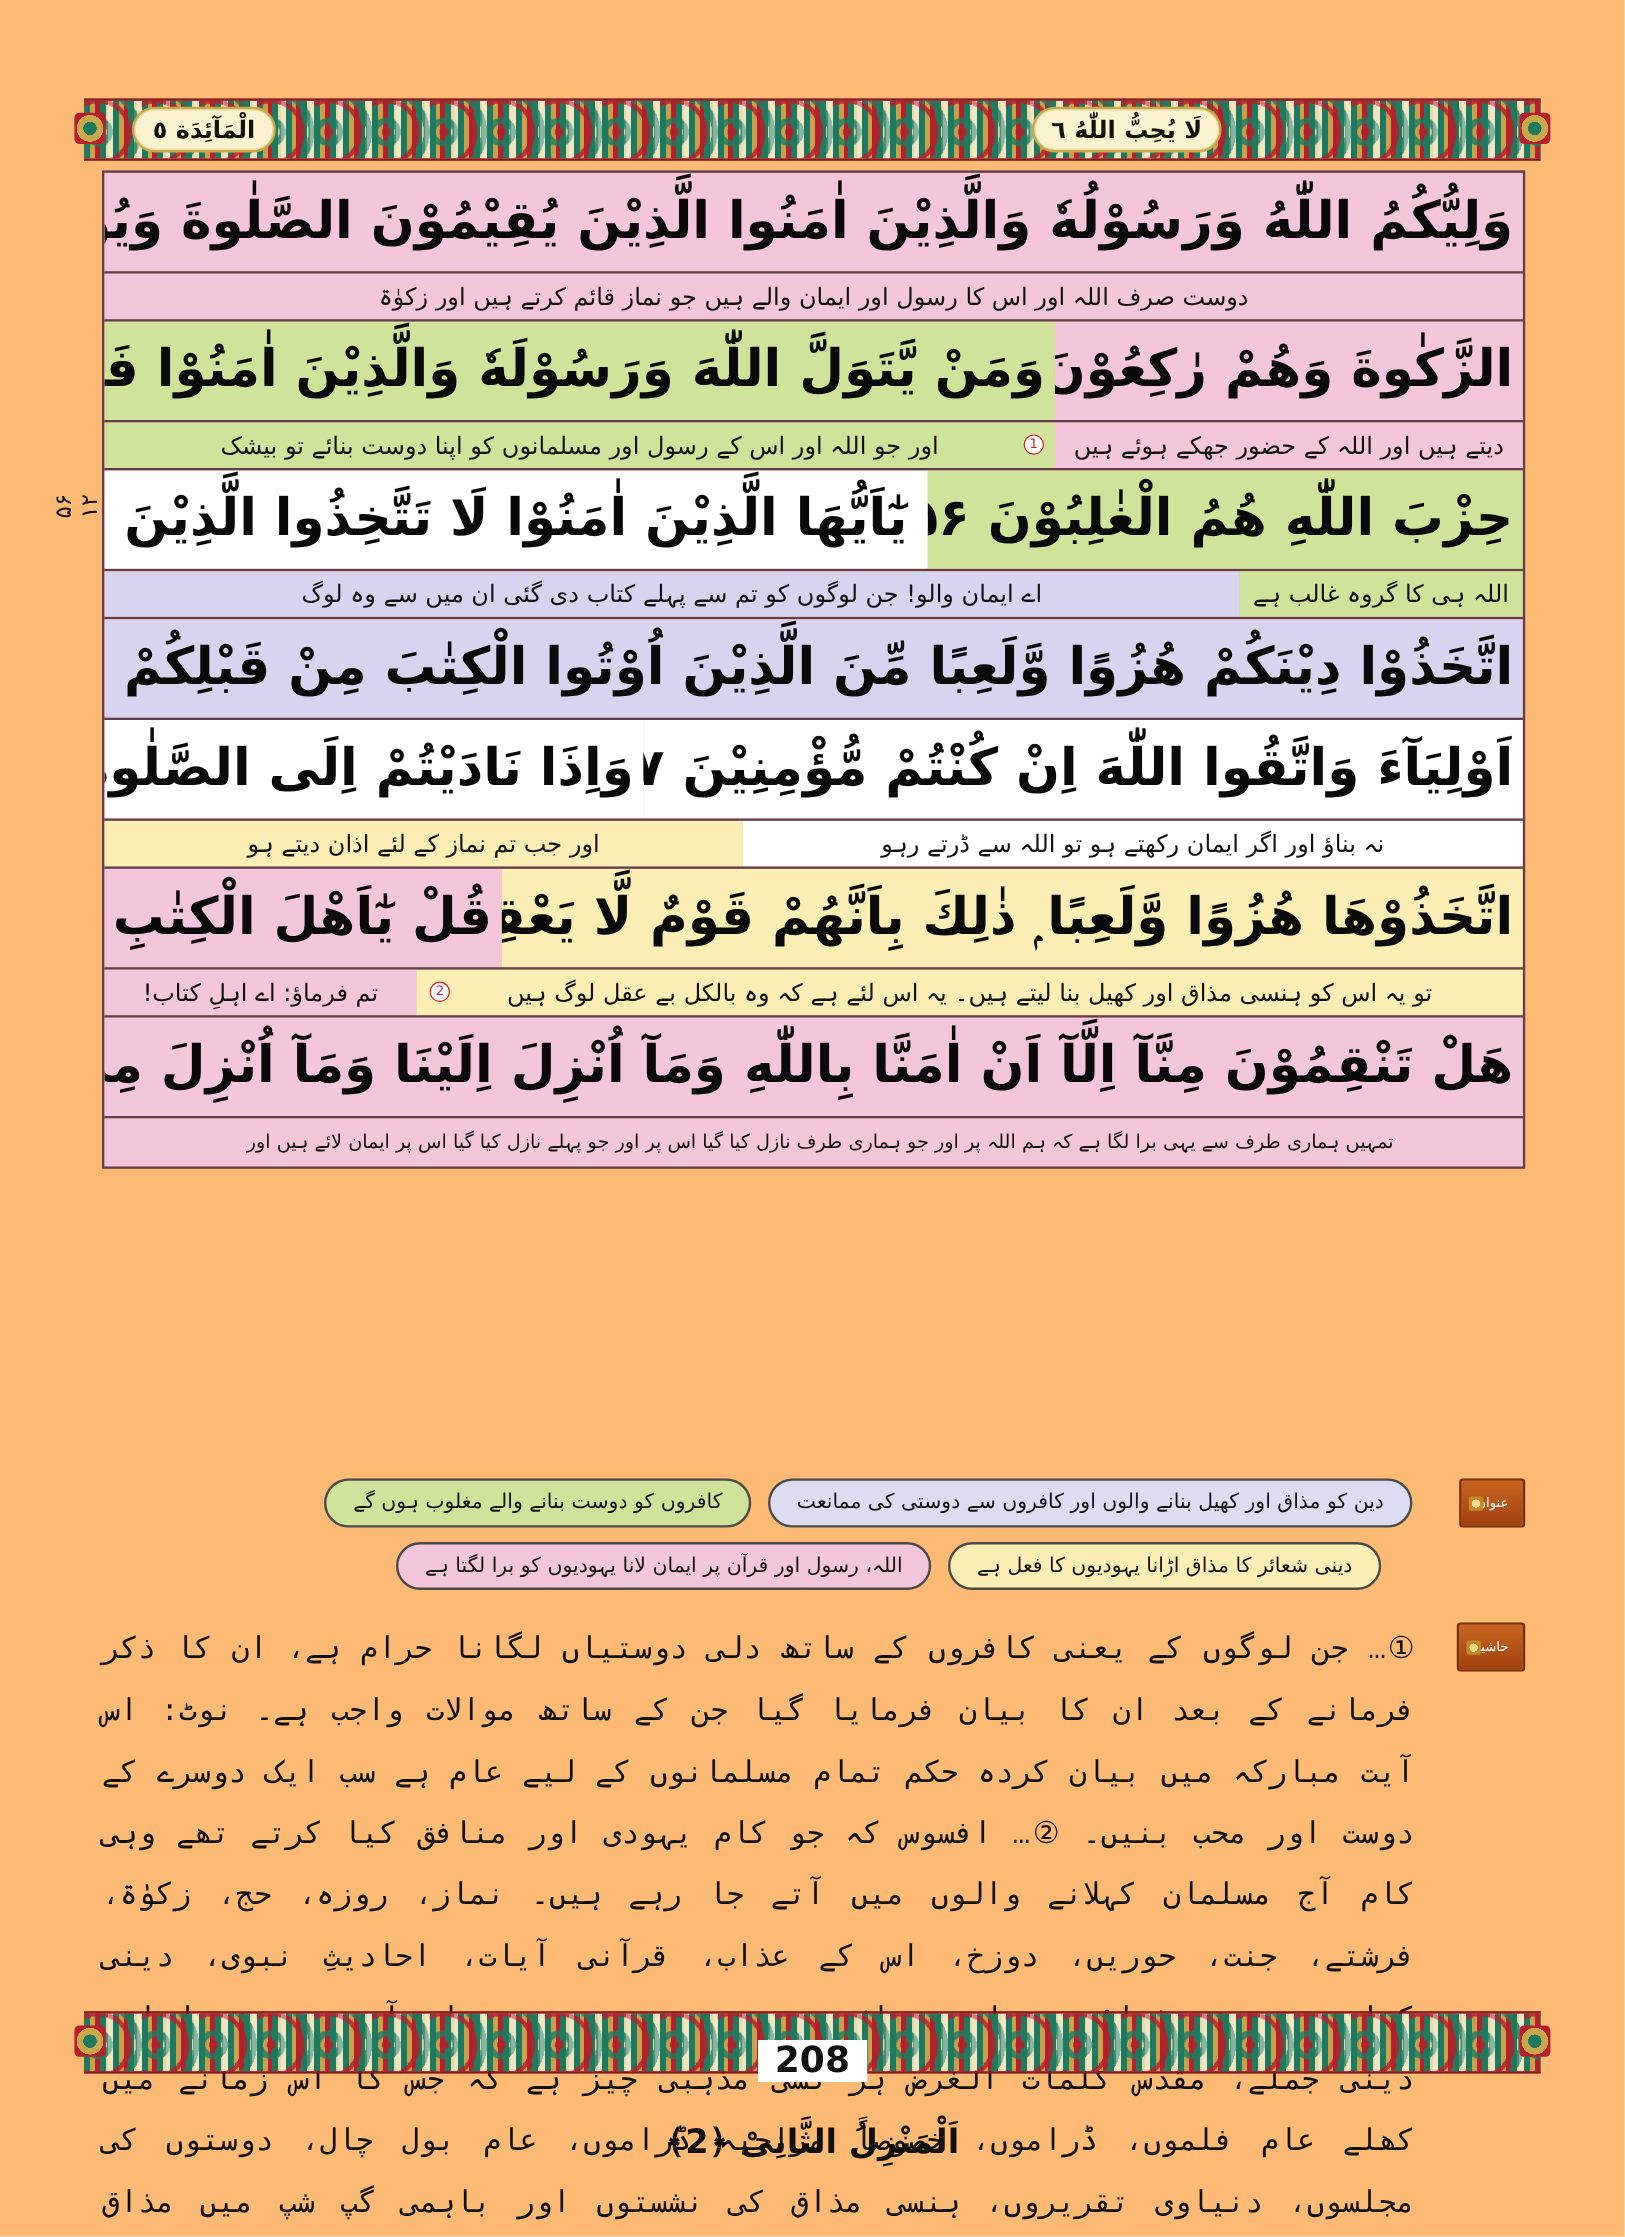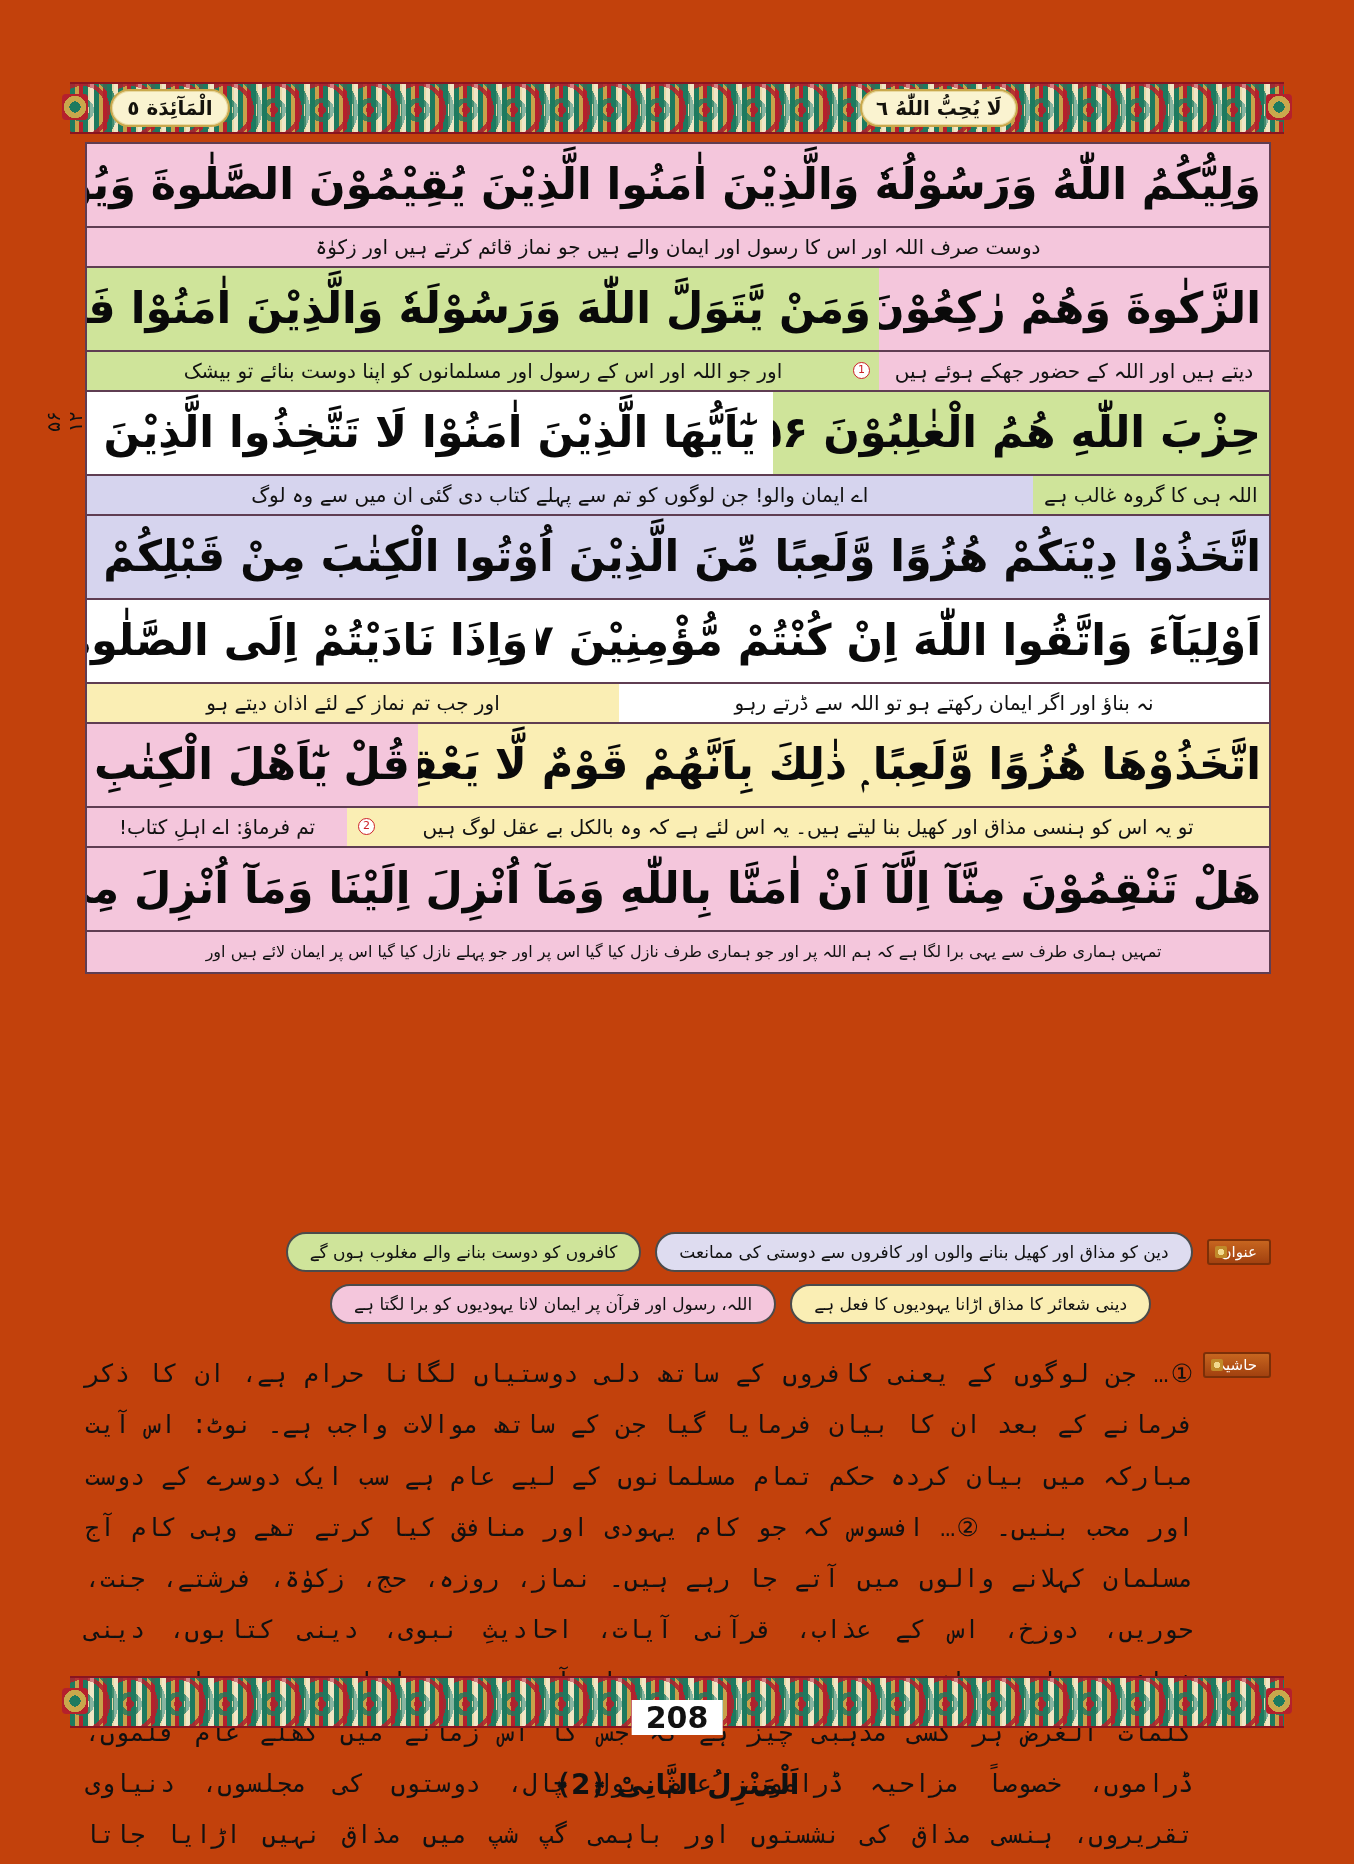--- a/index.html
+++ b/index.html
@@ -12,21 +12,21 @@
     width: 1354px; height: 1864px;
     font-family: "DejaVu Sans", "Liberation Sans", sans-serif;
     position: relative;
     overflow: hidden;
   }
 
   .page {
     position: relative;
     width: 1354px;
     height: 1864px;
-    background: #c2410c;
+    background: #fdba74;
     padding: 0;
   }
 
   
   .ornament-band {
     position: relative;
     height: 52px;
     margin: 0 70px;
     background:
       repeating-linear-gradient(90deg,
@@ -207,26 +207,27 @@
   .pill.green  { background: #cfe49a; }
   .pill.lilac  { background: #dedcf0; }
   .pill.cream  { background: #faeeb4; }
   .pill.pink   { background: #f4c6dc; }
 
   .tag-box {
     background: linear-gradient(#c7651f, #a2410f);
     border: 2px solid #7b2f08;
     color: #fff;
     font-family: "DejaVu Sans", sans-serif;
-    font-size: 15px;
-    padding: 2px 12px;
+    font-size: 11px;
+    padding: 12px 12px;
     direction: rtl;
     white-space: nowrap;
     border-radius: 3px;
     position: relative;
+    margin-left: 25px;
   }
   .tag-box::before {
     content: "";
     position: absolute;
     left: 6px; top: 50%;
     width: 12px; height: 12px;
     margin-top: -6px;
     background: radial-gradient(circle, #f2d98d 0 40%, #c08a2a 41% 100%);
     border-radius: 2px;
   }

